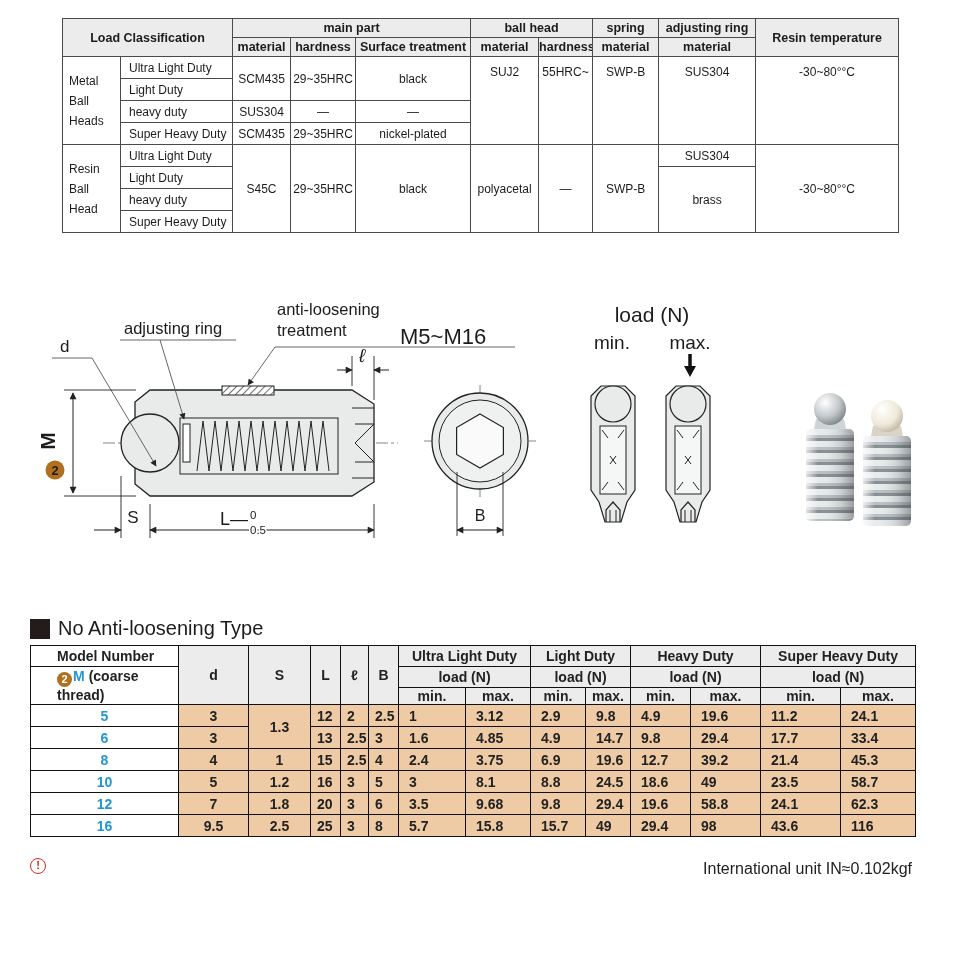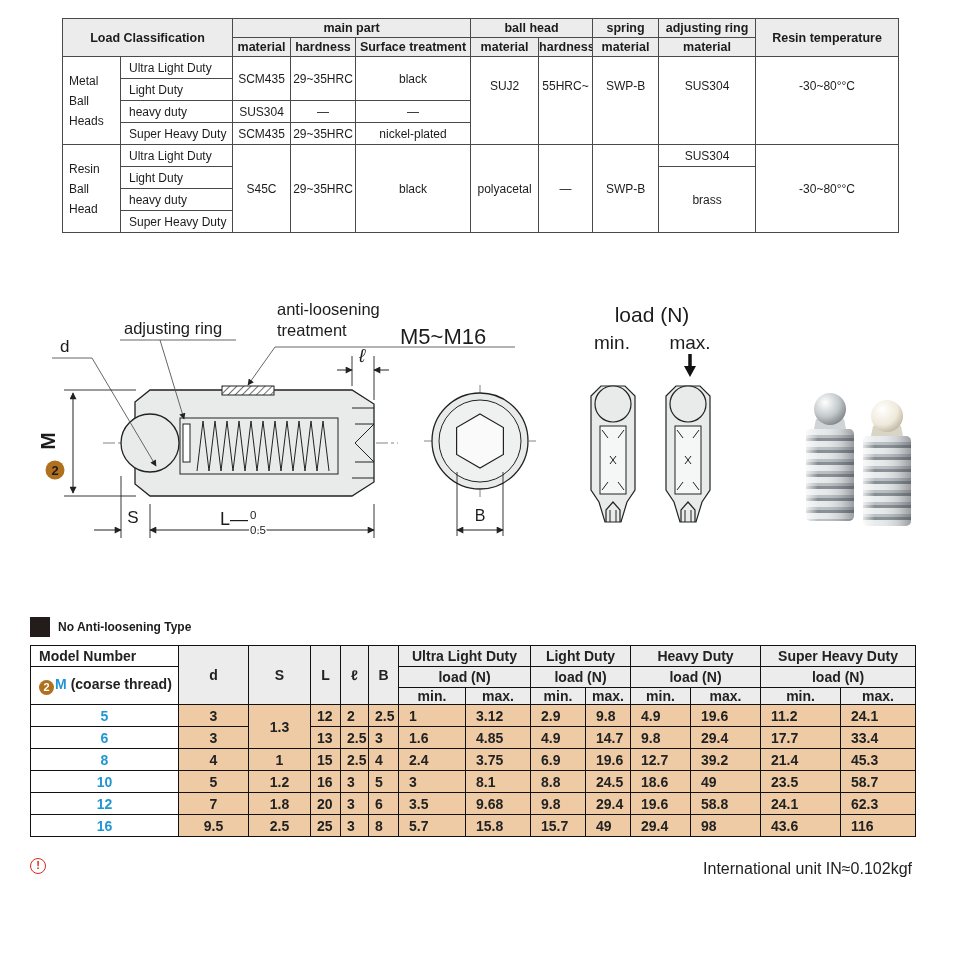--- a/index.html
+++ b/index.html
@@ -10,37 +10,37 @@
   
   table.spec { position: absolute; left: 62px; top: 18px; width: 836px;
     border-collapse: collapse; table-layout: fixed; font-size: 12px; }
   table.spec th, table.spec td { border: 1px solid #4a4a4a; text-align: center;
     vertical-align: middle; overflow: hidden; }
   table.spec th { background: #ececec; font-weight: bold; font-size: 12.5px; }
   table.spec tr.hdr { height: 19px; }
   table.spec tr.bod { height: 22px; }
   table.spec td.group { text-align: left; padding-left: 6px; line-height: 20px; }
   table.spec td.duty  { text-align: left; padding-left: 8px; }
-  table.spec td.vtop  { vertical-align: top; padding-top: 22px; }
+  table.spec td.vtop  { vertical-align: top; padding-top: 8px; }
 
   
   .sec-head { position: absolute; left: 30px; top: 617px; display: flex; align-items: center; }
   .sec-square { width: 20px; height: 20px; background: #231c1a; margin-right: 8px; }
-  .sec-title { font-size: 12px; font-weight: bold; }
+  .sec-title { font-size: 20px; font-weight: normal; }
 
   
   table.model { position: absolute; left: 30px; top: 645px; width: 885px;
     border-collapse: collapse; table-layout: fixed; font-size: 14px; font-weight: 700; color: #222; }
   table.model th, table.model td { border: 1.5px solid #111; text-align: center;
     vertical-align: middle; overflow: hidden; }
   table.model th { background: #ececec; font-size: 14px; }
   table.model tr.h1, table.model tr.h2 { height: 21px; }
   table.model tr.h3 { height: 17px; }
   table.model tr.dat { height: 22px; }
-  table.model .left { text-align: left; padding-left: 8px; background: #fff; }
+  table.model .left { text-align: left; padding-left: 26px; background: #fff; }
   table.model td.tan { background: #eecaa5; }
   table.model td.mnum { color: #2196d3; background: #fff; }
   table.model td.dim { text-align: left; padding-left: 6px; }
   table.model td.ld  { text-align: left; padding-left: 10px; }
   .badge { display: inline-block; width: 15px; height: 15px; border-radius: 50%;
     background: #b0701d; color: #fff; font-size: 11px; font-weight: bold;
     line-height: 15px; text-align: center; vertical-align: -2px; margin-right: 1px; }
   .blue { color: #2196d3; }
   .sp { margin-left: 4px; }
 

